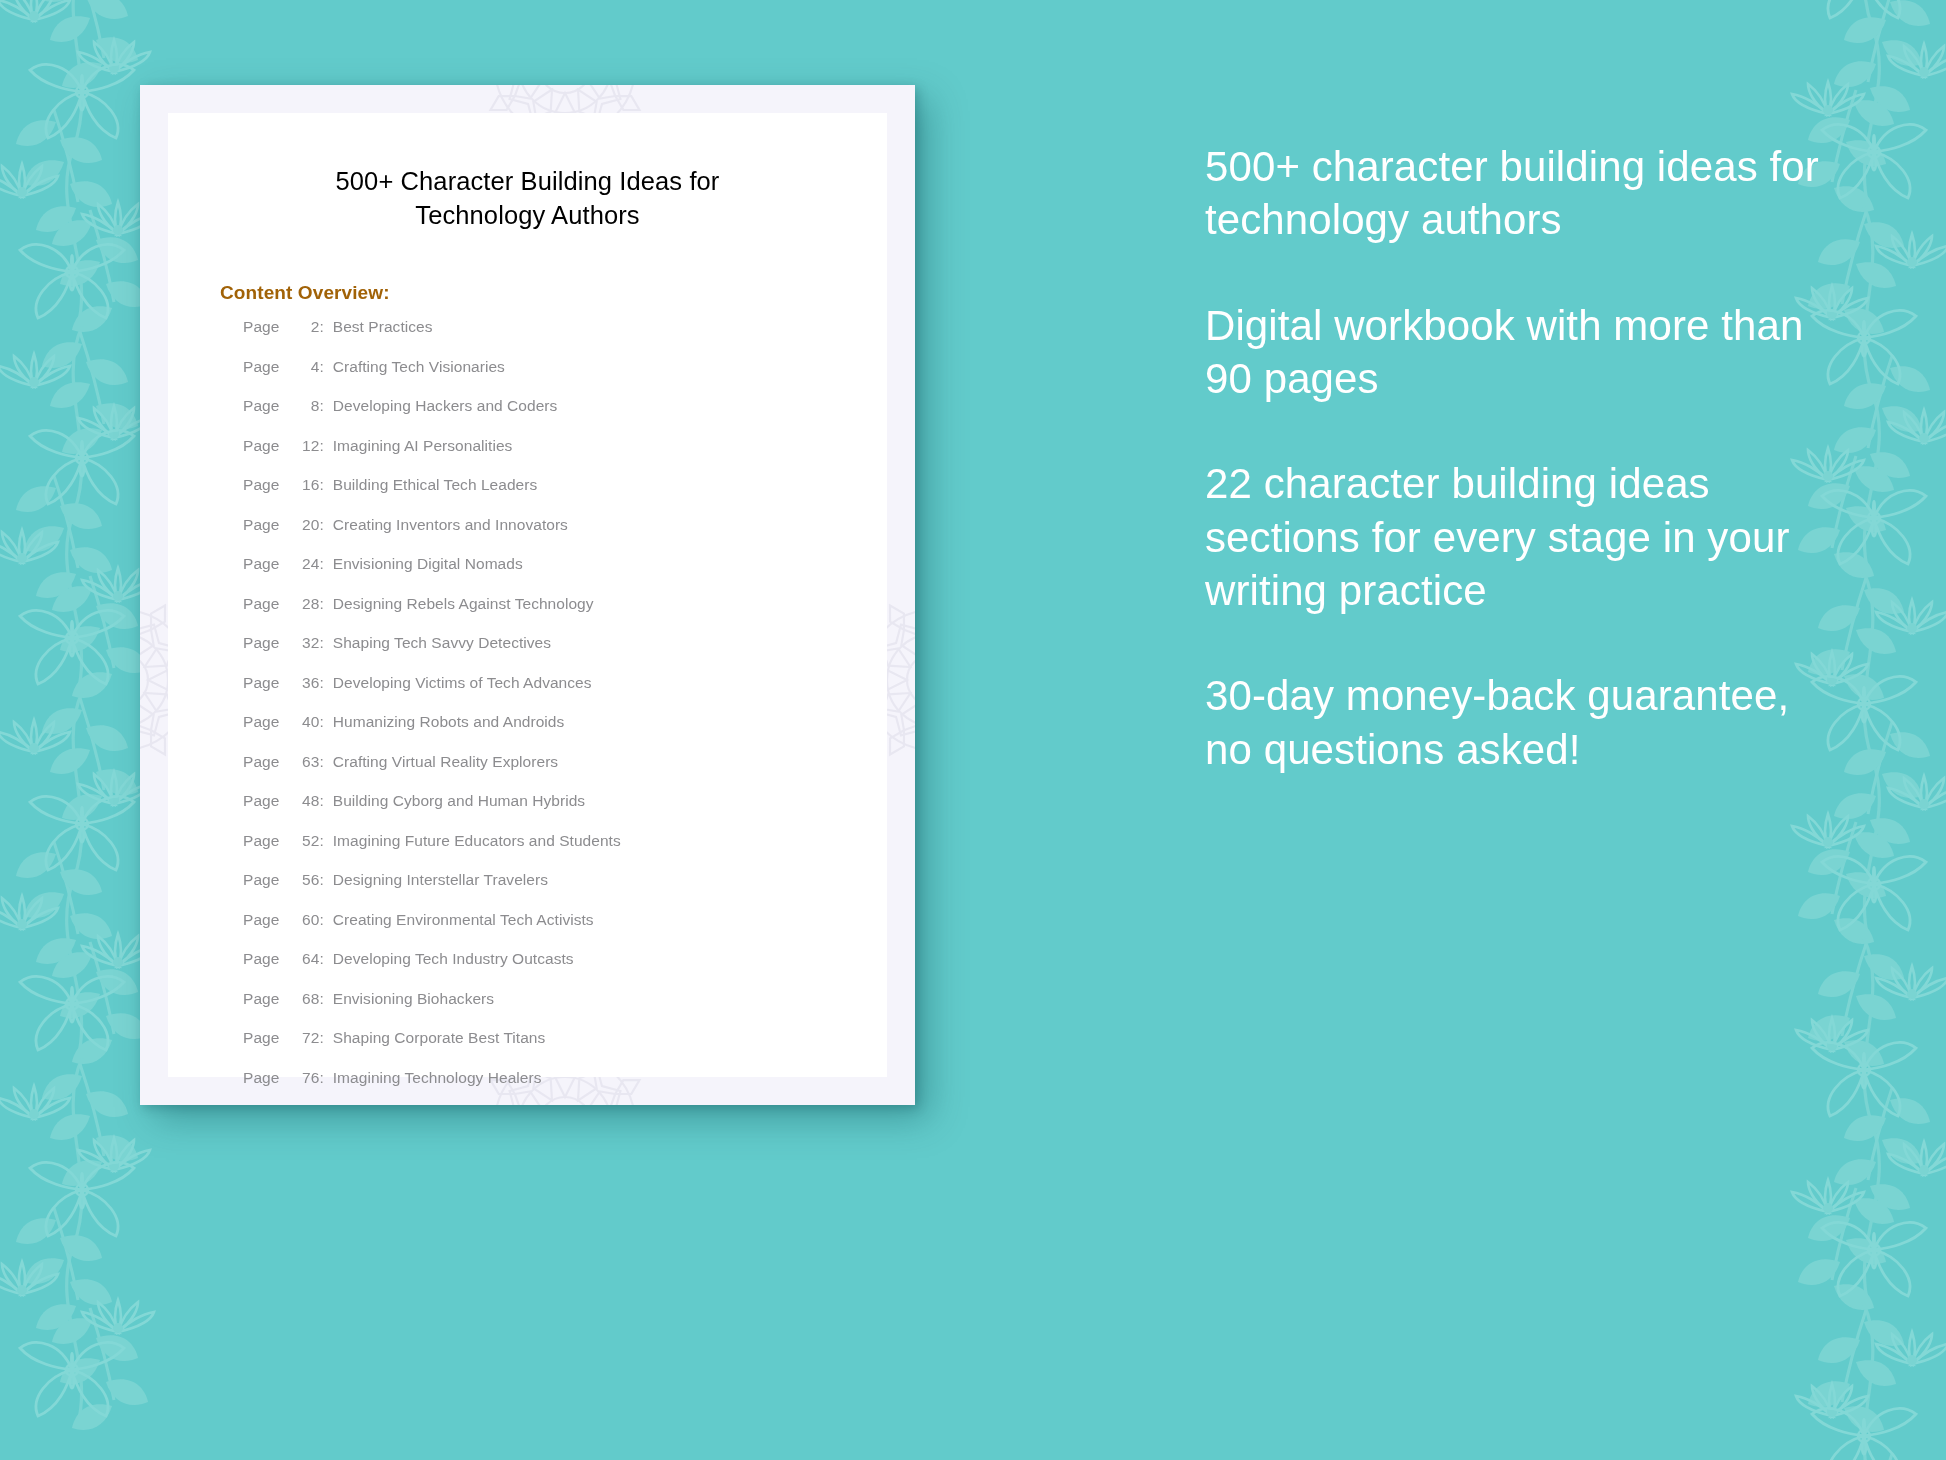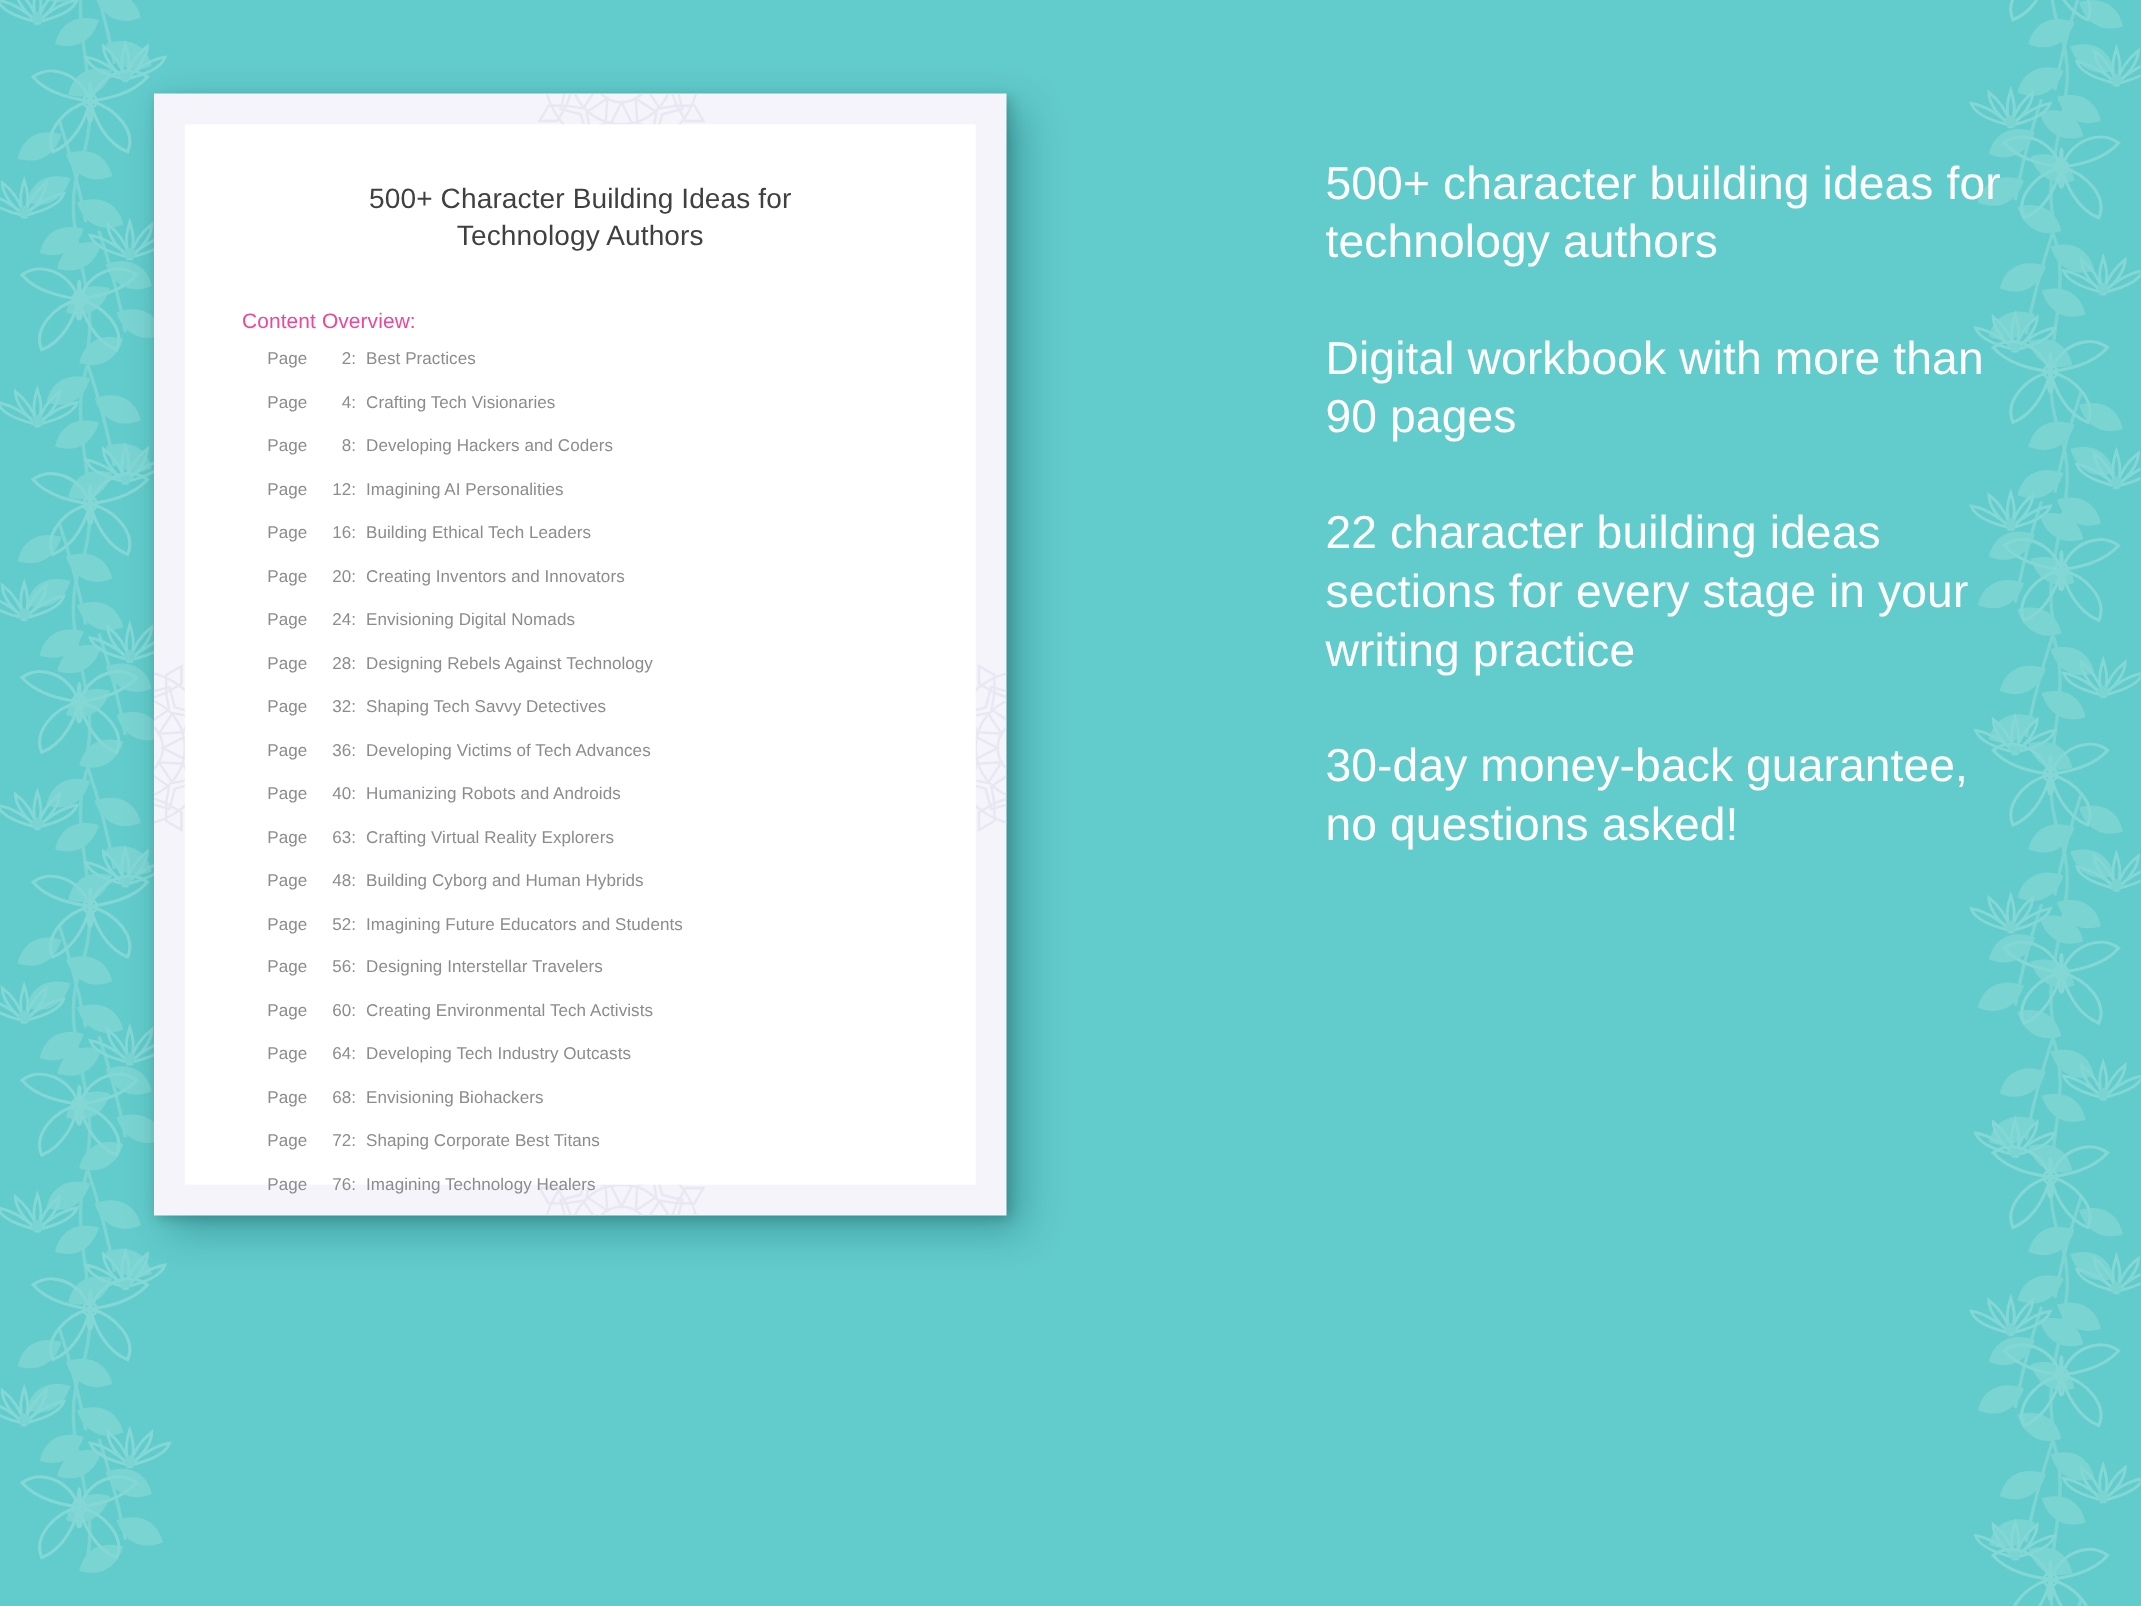--- a/index.html
+++ b/index.html
@@ -54,29 +54,29 @@
     width:719px; height:964px;
     background:#ffffff;
   }
 
   #doc-title {
     margin-top:52px;
     text-align:center;
     font-size:25.5px;
     font-weight:400;
     line-height:1.32;
-    color:#404040;
+    color:#000000;
     letter-spacing:.1px;
   }
 
   #content-overview-label {
     margin:50px 0 0 52px;
     font-size:19px;
-    font-weight:400;
-    color:#ec4899;
+    font-weight:700;
+    color:#a16207;
     letter-spacing:.1px;
   }
 
   #toc-list {
     margin:14px 0 0 75px;
     list-style:none;
   }
   .toc-item {
     display:flex;
     align-items:baseline;

